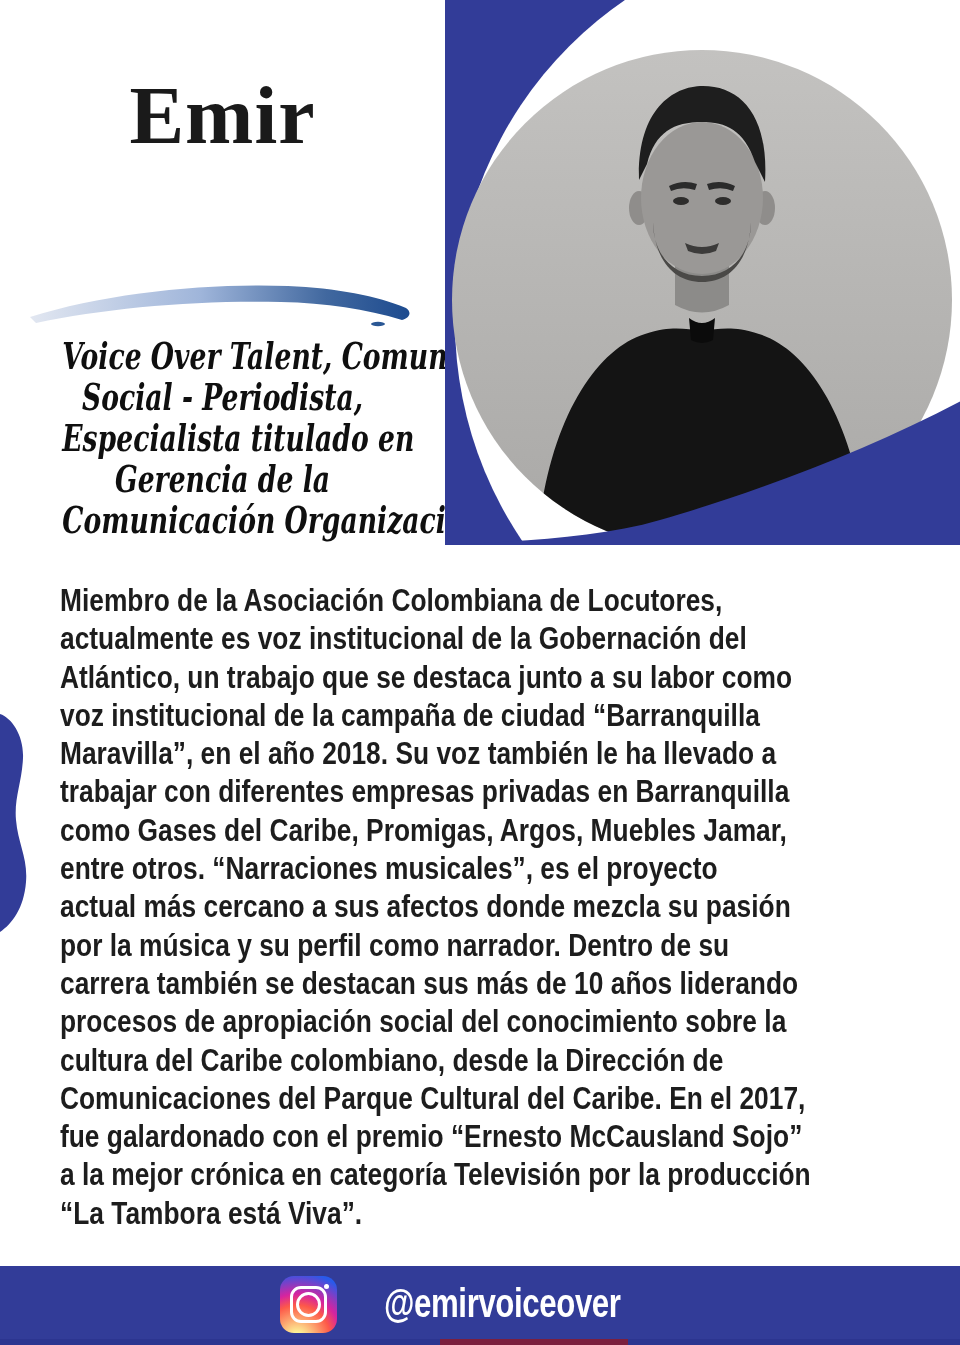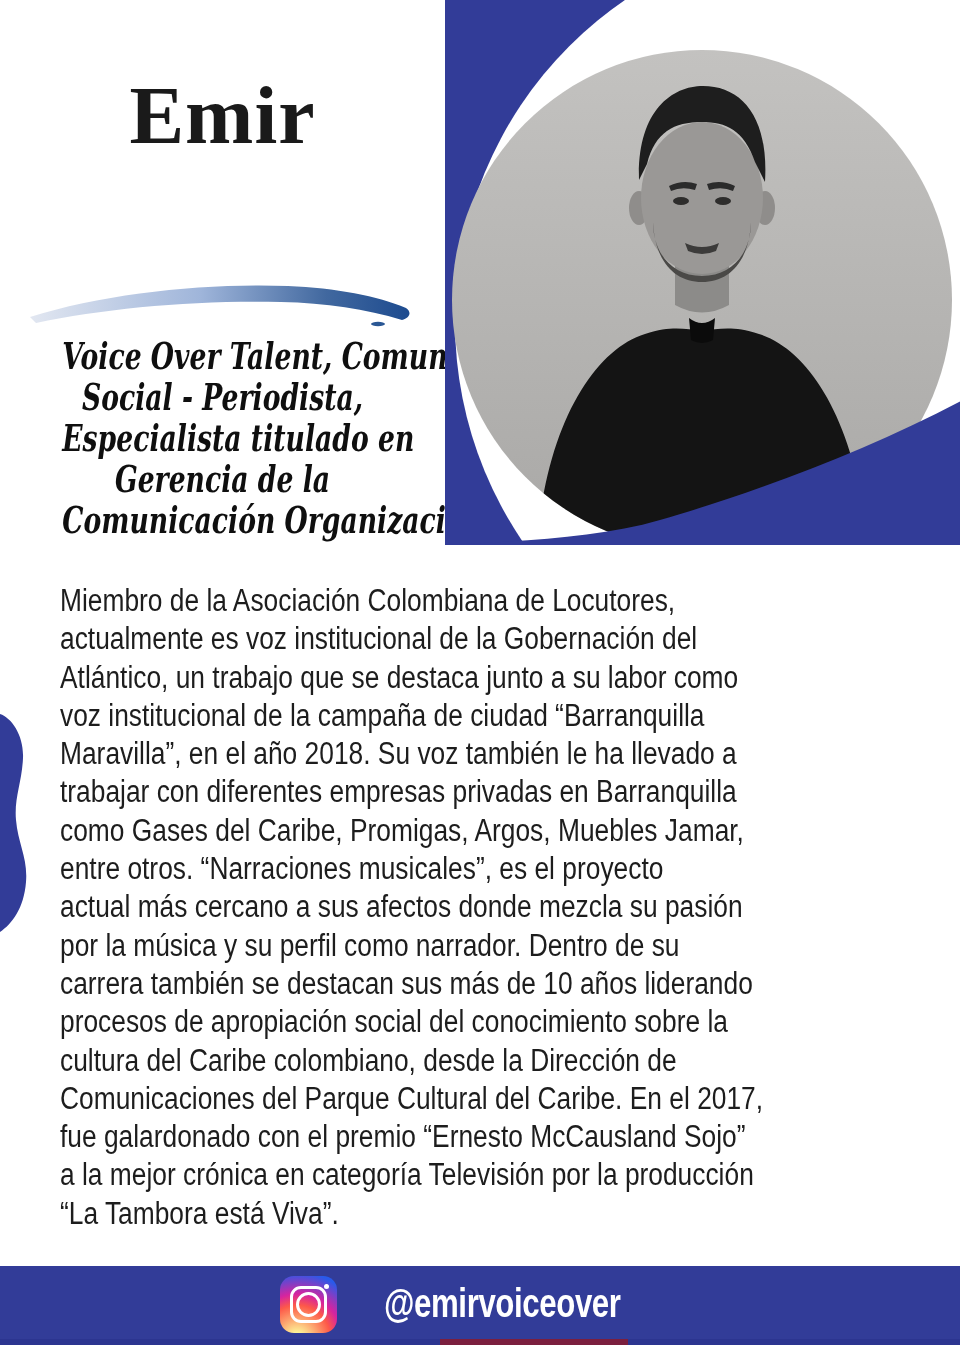--- a/index.html
+++ b/index.html
@@ -20,21 +20,21 @@
     text-align:center; color:#0f0f0f;
     font-family:"DejaVu Serif", serif; font-style:italic; font-weight:700;
     font-size:37px; line-height:41px;
   }
   .subtitle-line{transform:scaleX(0.72); transform-origin:50% 50%; white-space:nowrap;}
   
   .photo-wrap{position:absolute; left:445px; top:0; width:515px; height:545px;}
   
   .bio-block{
     position:absolute; left:60px; top:582px; width:880px;
-    color:#1d1d1d; font-weight:normal; font-size:31px; line-height:38.3px;
+    color:#1d1d1d; font-weight:bold; font-size:31px; line-height:38.3px;
   }
   .bio-line{transform:scaleX(0.85); transform-origin:0 50%; white-space:nowrap;}
   
   .blob-wrap{position:absolute; left:0; top:710px; width:34px; height:228px;}
   
   .footer-bar{position:absolute; left:0; top:1266px; width:960px; height:73px; background:#323C98;}
   .ig-icon{
     position:absolute; left:280px; top:1276px; width:57px; height:57px; border-radius:14px;
     background:radial-gradient(circle at 30% 110%, #fdf497 0%, #fdf497 8%, #fd5949 45%, #d6249f 60%, #285AEB 90%);
   }

